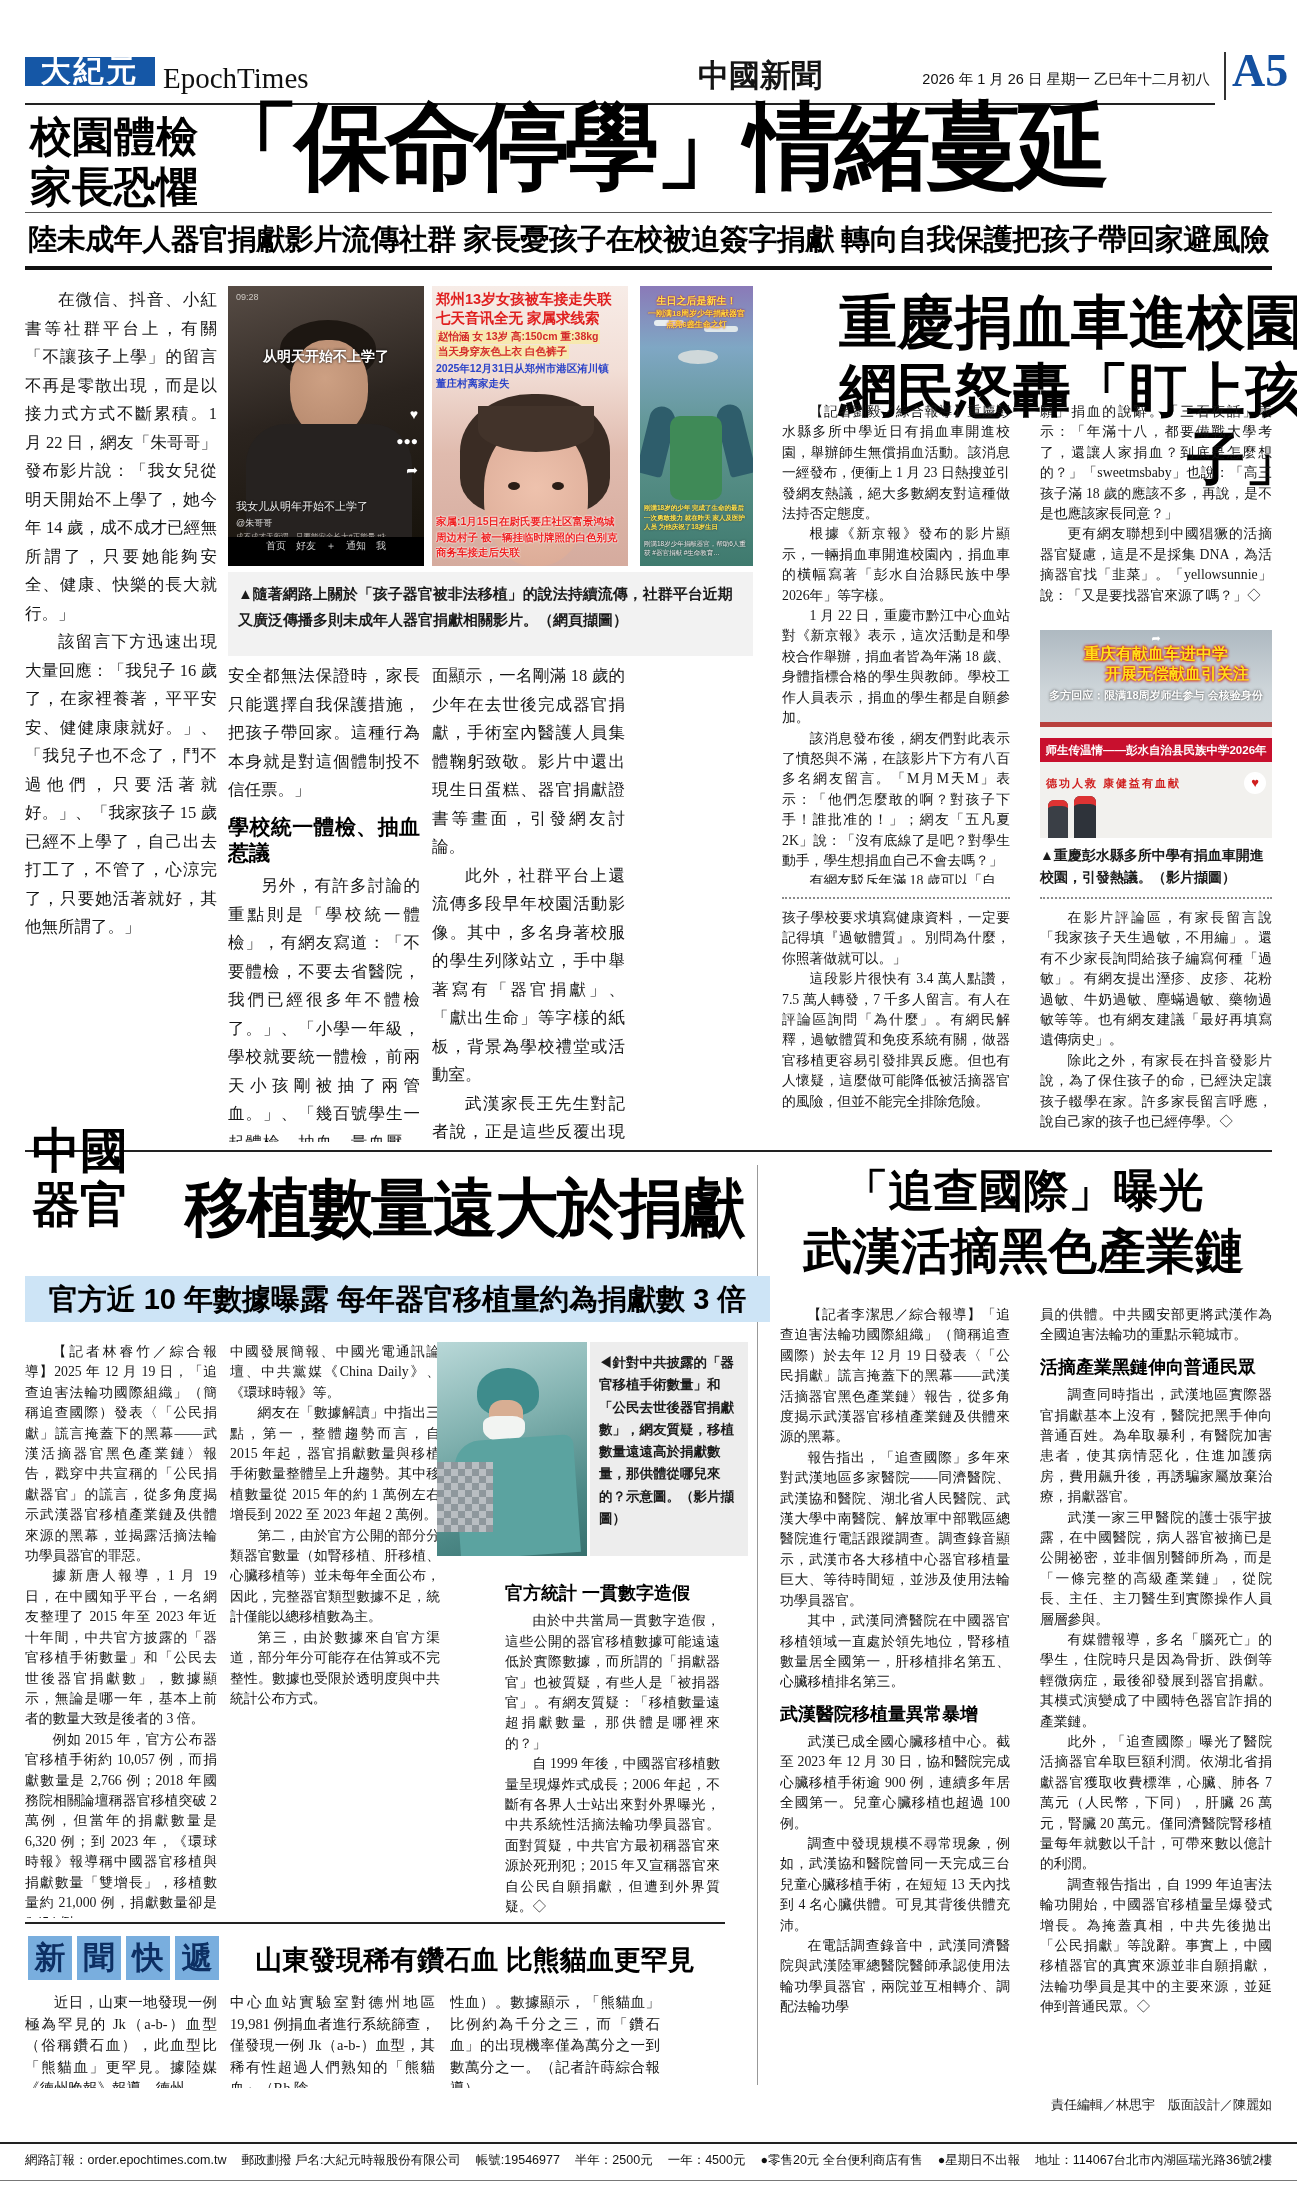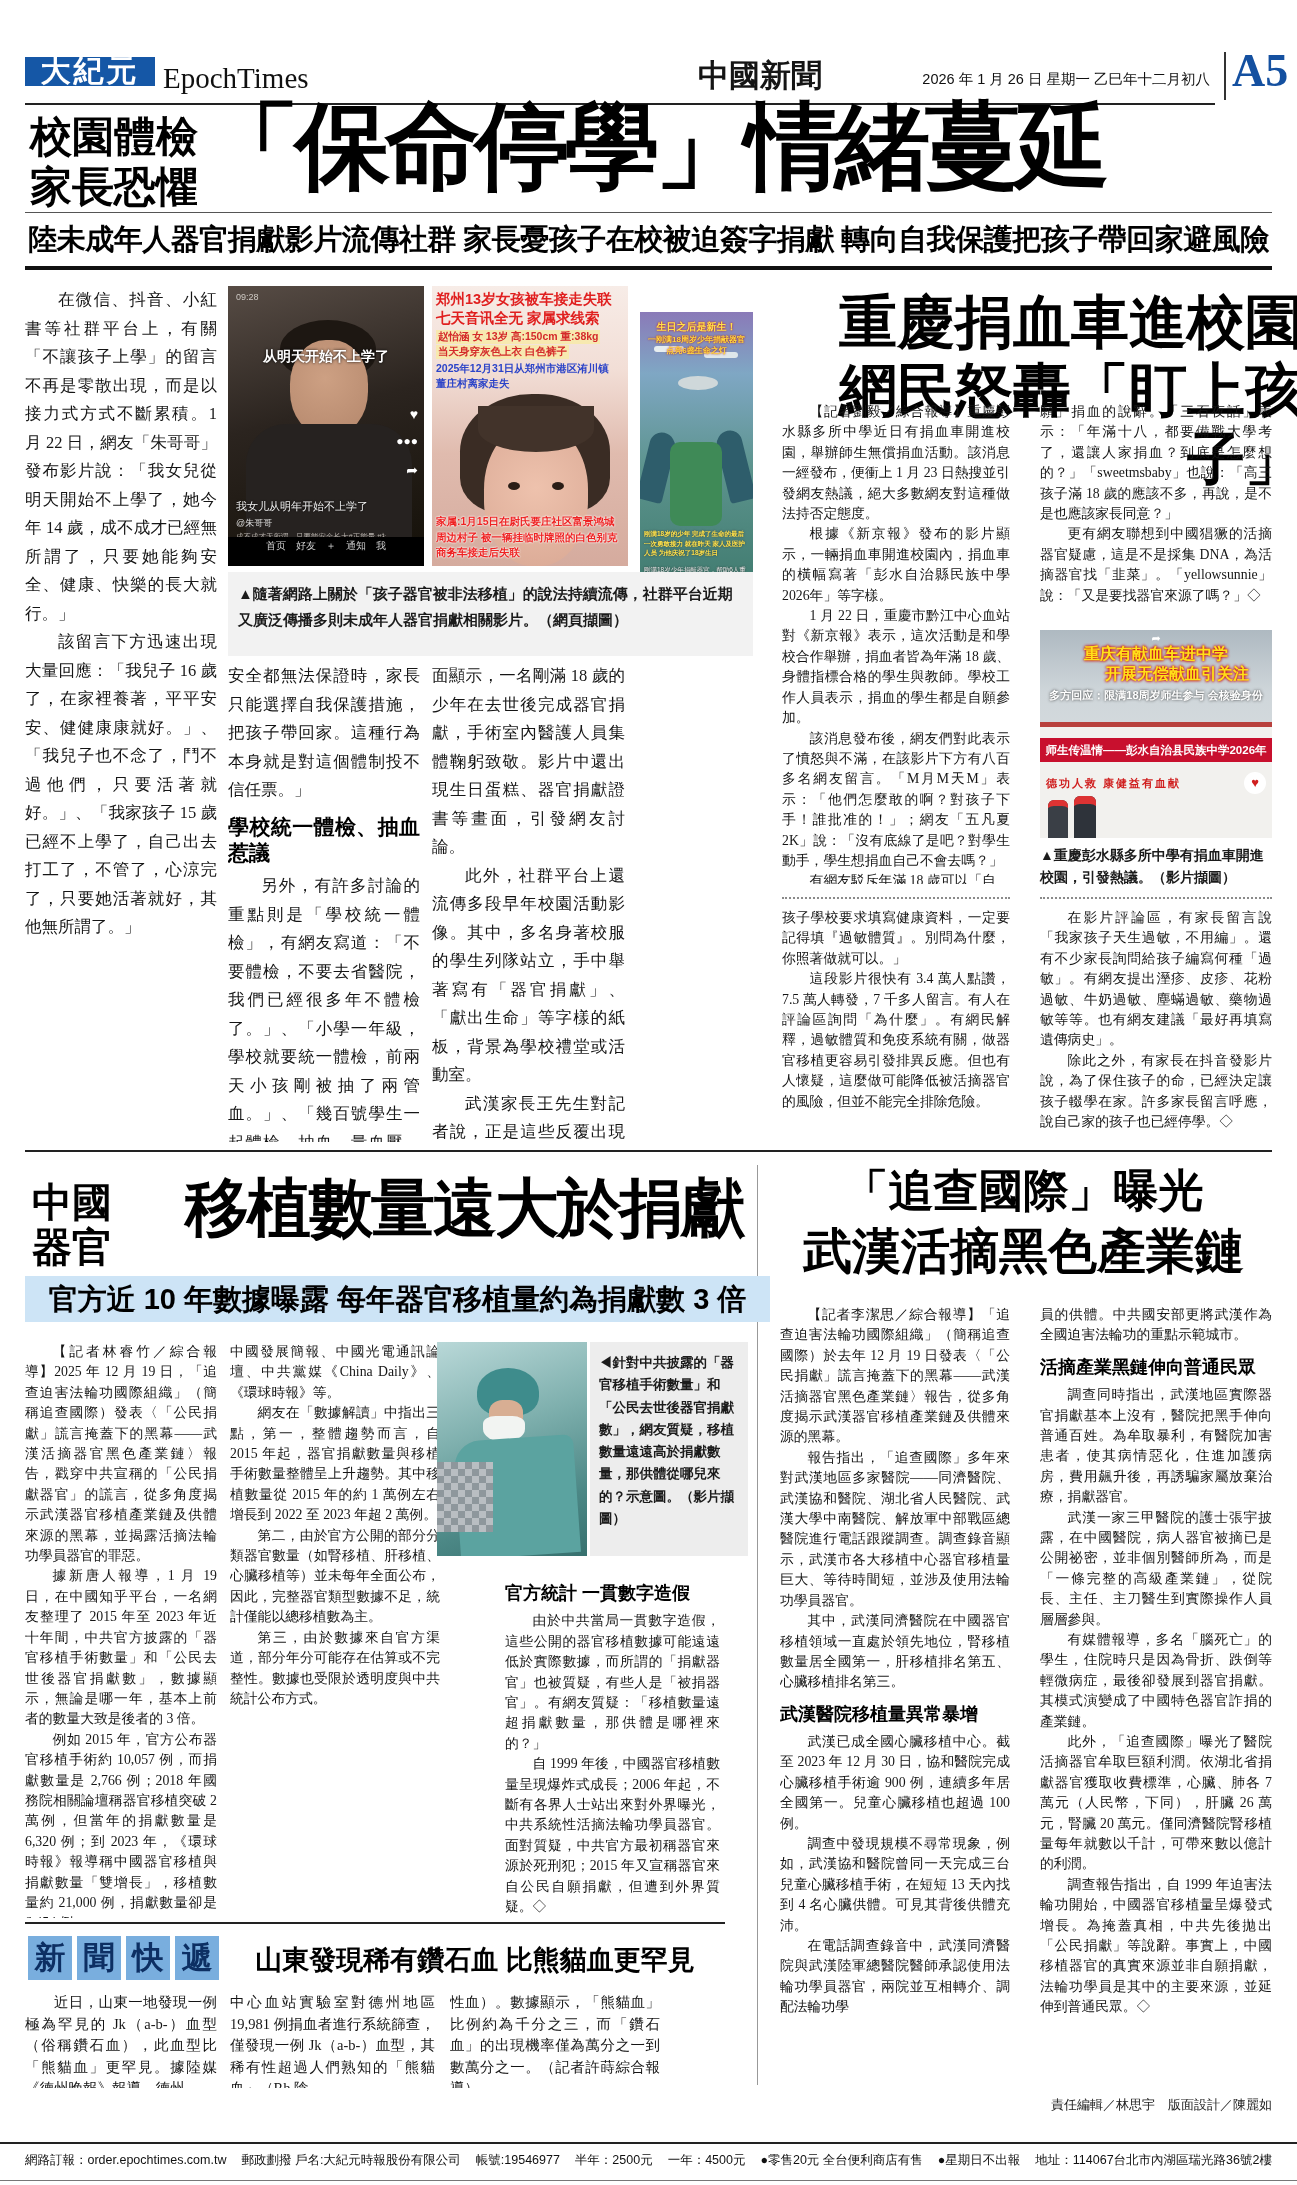--- a/index.html
+++ b/index.html
@@ -75,21 +75,21 @@
     <div class="ovl" style="left:4px;top:59px;font-size:10.5px;font-weight:700;color:#d42a2a;background:#f7e9b0;padding:0 2px;">当天身穿灰色上衣 白色裤子</div>
     <div class="ovl" style="left:4px;top:75px;width:180px;font-size:10.5px;font-weight:700;color:#2b43c8;line-height:1.4;">2025年12月31日从郑州市港区洧川镇董庄村离家走失</div>
     <div class="abs" style="left:28px;top:108px;width:150px;height:120px;background:#3a2c24;border-radius:48% 48% 30% 30%;"></div>
     <div class="abs" style="left:52px;top:138px;width:104px;height:142px;background:radial-gradient(circle at 50% 45%,#eec2ad,#dba globals 90%,#d9a894);background:radial-gradient(circle at 50% 45%,#eec2ad,#d9a894);border-radius:46%;"></div>
     <div class="abs" style="left:46px;top:120px;width:116px;height:46px;background:#42332a;border-radius:0 0 55% 55%;"></div>
     <div class="abs" style="left:76px;top:196px;width:12px;height:8px;background:#2a1d16;border-radius:50%;"></div>
     <div class="abs" style="left:120px;top:196px;width:12px;height:8px;background:#2a1d16;border-radius:50%;"></div>
     <div class="ovl" style="left:4px;bottom:6px;width:188px;font-size:10.5px;font-weight:800;color:#e22;line-height:1.45;text-shadow:0 0 2px #fff,0 0 2px #fff;">家属:1月15日在尉氏要庄社区富景鸿城周边村子 被一辆挂临时牌照的白色别克商务车接走后失联</div>
   </div>
 
-  <div class="imgbox" style="left:640px;top:286px;width:113px;height:280px;background:linear-gradient(180deg,#8a7ab8 0%,#7fa7c4 22%,#5d948e 55%,#3f7a6e 100%);margin-top:26px;">
+  <div class="imgbox" style="left:640px;top:286px;width:113px;height:280px;background:linear-gradient(180deg,#8a7ab8 0%,#7fa7c4 22%,#5d948e 55%,#3f7a6e 100%);">
     <div class="abs" style="left:14px;top:34px;width:30px;height:6px;background:#e8eef0;border-radius:3px;"></div>
     <div class="abs" style="left:64px;top:40px;width:34px;height:6px;background:#dfe7ea;border-radius:3px;"></div>
     <div class="ovl" style="left:0;top:8px;width:100%;text-align:center;font-size:10px;font-weight:800;color:#ffe24a;text-shadow:0 0 2px #c00;">生日之后是新生！</div>
     <div class="ovl" style="left:0;top:22px;width:100%;text-align:center;font-size:8px;font-weight:700;color:#ffd93e;text-shadow:0 0 2px #a00;">一刚满18周岁少年捐献器官</div>
     <div class="ovl" style="left:0;top:33px;width:100%;text-align:center;font-size:8px;font-weight:700;color:#ffd93e;text-shadow:0 0 2px #a00;">点亮6盏生命之灯</div>
     <div class="abs" style="left:38px;top:64px;width:40px;height:14px;background:#cfd8da;border-radius:50%;"></div>
     <div class="abs" style="left:4px;top:120px;width:26px;height:70px;background:#2e5d6b;border-radius:12px 14px 4px 4px;transform:rotate(14deg);"></div>
     <div class="abs" style="left:82px;top:118px;width:26px;height:72px;background:#2e5d6b;border-radius:14px 12px 4px 4px;transform:rotate(-14deg);"></div>
     <div class="abs" style="left:30px;top:130px;width:52px;height:84px;background:#3f8a57;border-radius:10px;"></div>
     <div class="ovl" style="left:4px;bottom:34px;width:105px;font-size:6.5px;font-weight:700;color:#ffe24a;line-height:1.5;text-shadow:0 0 2px #333;">刚满18岁的少年 完成了生命的最后一次勇敢接力 就在昨天 家人及医护人员 为他庆祝了18岁生日</div>
@@ -146,21 +146,21 @@
       <p>這段影片很快有 3.4 萬人點讚，7.5 萬人轉發，7 千多人留言。有人在評論區詢問「為什麼」。有網民解釋，過敏體質和免疫系統有關，做器官移植更容易引發排異反應。但也有人懷疑，這麼做可能降低被活摘器官的風險，但並不能完全排除危險。</p>
     </div>
   <div class="col b14" style="left:1040px;top:908px;width:232px;height:234px;">
       <p>在影片評論區，有家長留言說「我家孩子天生過敏，不用編」。還有不少家長詢問給孩子編寫何種「過敏」。有網友提出溼疹、皮疹、花粉過敏、牛奶過敏、塵蟎過敏、藥物過敏等等。也有網友建議「最好再填寫遺傳病史」。</p>
       <p>除此之外，有家長在抖音發影片說，為了保住孩子的命，已經決定讓孩子輟學在家。許多家長留言呼應，說自己家的孩子也已經停學。◇</p>
     </div>
 
   <div class="rule" style="left:25px;top:1150px;width:1247px;height:2px;"></div>
   <div class="abs" style="left:757px;top:1165px;width:1px;height:920px;background:#999;"></div>
 
-  <div class="abs headline" style="left:32px;top:1180px;font-size:40px;line-height:1.12;">
+  <div class="abs headline" style="left:32px;top:1124px;font-size:48px;line-height:1.12;">
     <div>中國</div>
     <div>器官</div>
   </div>
   <div class="abs headline" style="left:185px;top:1176px;font-size:64px;line-height:1;letter-spacing:-2px;white-space:nowrap;">移植數量遠大於捐獻</div>
   <div class="abs headline" style="left:25px;top:1276px;width:745px;height:46px;background:#cde4f6;font-size:29px;font-weight:800;text-align:center;line-height:46px;">官方近 10 年數據曝露 每年器官移植量約為捐獻數 3 倍</div>
 
   <div class="col b14" style="left:25px;top:1342px;width:192px;height:576px;">
       <p>【記者林睿竹／綜合報導】2025 年 12 月 19 日，「追查迫害法輪功國際組織」（簡稱追查國際）發表〈「公民捐獻」謊言掩蓋下的黑幕——武漢活摘器官黑色產業鏈〉報告，戳穿中共宣稱的「公民捐獻器官」的謊言，從多角度揭示武漢器官移植產業鏈及供體來源的黑幕，並揭露活摘法輪功學員器官的罪惡。</p>
       <p>據新唐人報導，1 月 19 日，在中國知乎平台，一名網友整理了 2015 年至 2023 年近十年間，中共官方披露的「器官移植手術數量」和「公民去世後器官捐獻數」，數據顯示，無論是哪一年，基本上前者的數量大致是後者的 3 倍。</p>
       <p>例如 2015 年，官方公布器官移植手術約 10,057 例，而捐獻數量是 2,766 例；2018 年國務院相關論壇稱器官移植突破 2 萬例，但當年的捐獻數量是 6,320 例；到 2023 年，《環球時報》報導稱中國器官移植與捐獻數量「雙增長」，移植數量約 21,000 例，捐獻數量卻是 6,454 例。</p>

